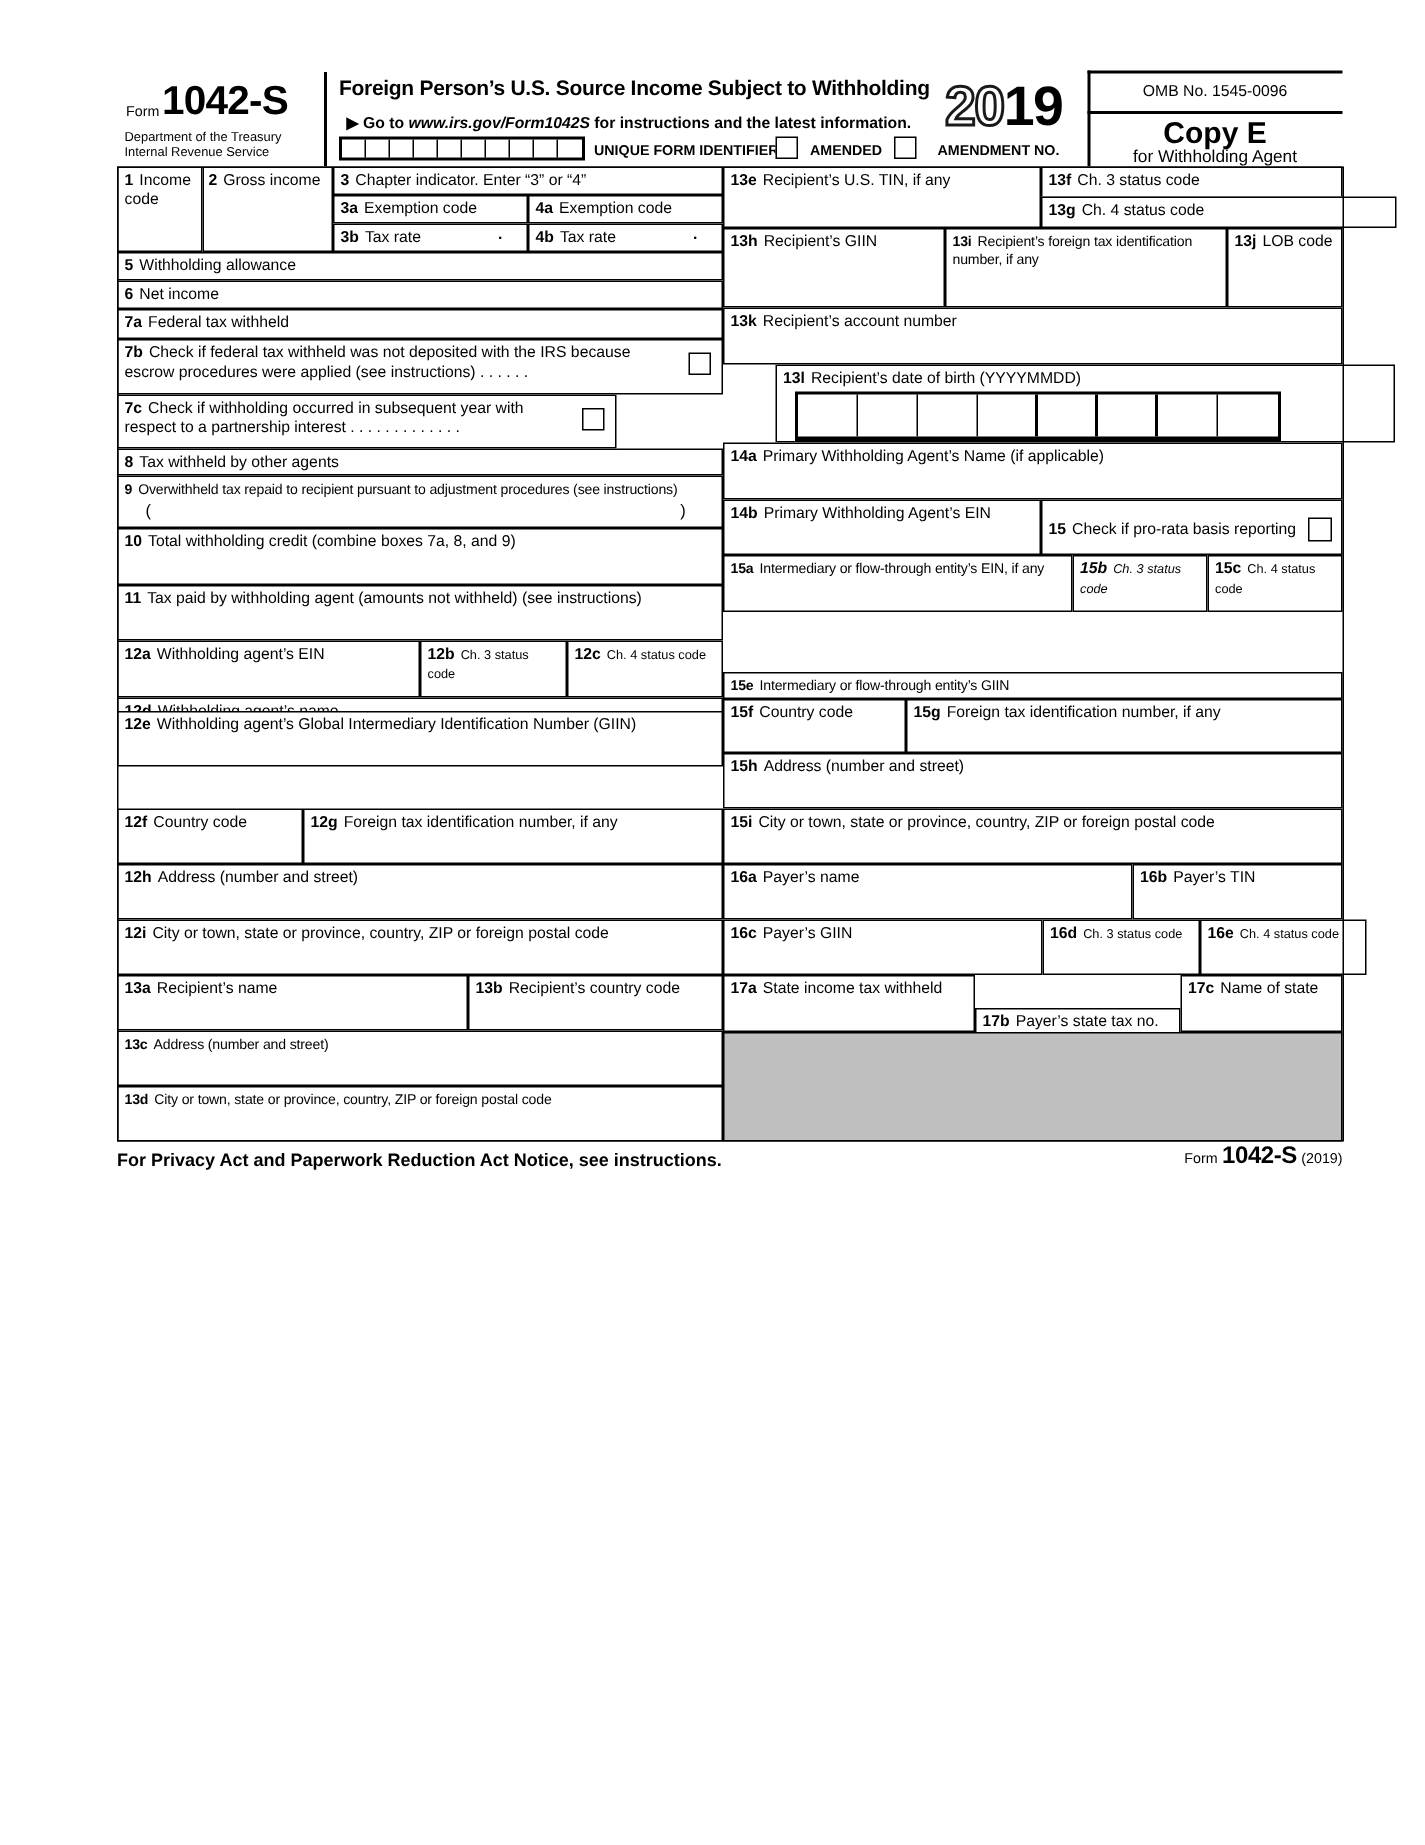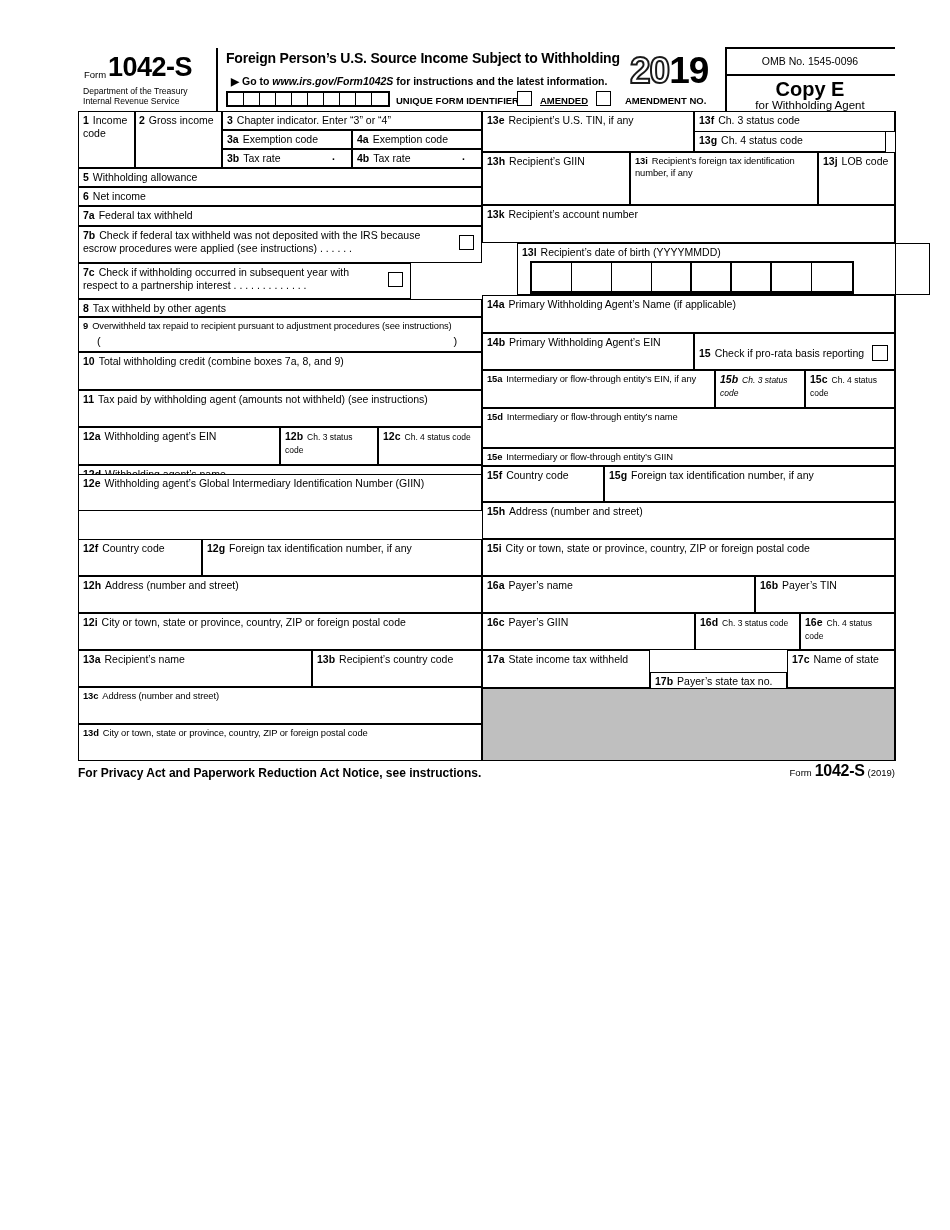--- a/index.html
+++ b/index.html
@@ -73,21 +73,21 @@
       <div class="c"></div>
       <div class="c"></div>
       <div class="c"></div>
       <div class="c"></div>
       <div class="c"></div>
       <div class="c"></div>
       <div class="c"></div>
   </div>
   <span class="caps" style="left:396px; top:95px;">UNIQUE FORM IDENTIFIER</span>
   <div class="ckbox" style="left:517px; top:91px;"></div>
-  <span class="caps" style="left:540px; top:95px;text-decoration:underline;">AMENDED</span>
+  <span class="caps" style="left:540px; top:95px;">AMENDED</span>
   <div class="ckbox" style="left:596px; top:91px;"></div>
   <span class="caps" style="left:625px; top:95px;">AMENDMENT NO.</span>
 
   <div class="year">
     <span class="out">20</span>
       <span>19</span>
   </div>
 
   <div class="line" style="left:725px; top:47px; width:1.5px; height:64px;"></div>
   <div class="line" style="left:725px; top:47px; width:170px; height:1.5px;"></div>
@@ -130,21 +130,21 @@
   <div class="cell" style="left:202px; top:539px; width:280px; height:37px;"><b>12g</b><span class="txt">Foreign tax identification number, if any</span></div>
   <div class="cell" style="left:78px; top:576px; width:404px; height:37px;"><b>12h</b><span class="txt">Address (number and street)</span></div>
   <div class="cell" style="left:78px; top:613px; width:404px; height:37px;"><b>12i</b><span class="txt">City or town, state or province, country, ZIP or foreign postal code</span></div>
   <div class="cell" style="left:78px; top:650px; width:234px; height:37px;"><b>13a</b><span class="txt">Recipient’s name</span></div>
   <div class="cell" style="left:312px; top:650px; width:170px; height:37px;"><b>13b</b><span class="txt">Recipient’s country code</span></div>
   <div class="cell cond" style="left:78px; top:687px; width:404px; height:37px;"><b>13c</b><span class="txt">Address (number and street)</span></div>
   <div class="cell cond" style="left:78px; top:724px; width:404px; height:37px;"><b>13d</b><span class="txt">City or town, state or province, country, ZIP or foreign postal code</span></div>
 
   <div class="cell" style="left:482px; top:111px; width:212px; height:41px;"><b>13e</b><span class="txt">Recipient’s U.S. TIN, if any</span></div>
   <div class="cell" style="left:694px; top:111px; width:201px; height:21px;"><b>13f</b><span class="txt">Ch. 3 status code</span></div>
-  <div class="cell" style="left:694px; top:131px; width:192px; height:21px;"><b>13g</b><span class="txt">Ch. 4 status code</span></div>
+  <div class="cell" style="left:694px; top:131px; width:237px; height:21px;"><b>13g</b><span class="txt">Ch. 4 status code</span></div>
   <div class="cell" style="left:482px; top:152px; width:148px; height:53px;"><b>13h</b><span class="txt">Recipient’s GIIN</span></div>
   <div class="cell cond" style="left:630px; top:152px; width:188px; height:53px;"><b>13i</b><span class="txt">Recipient’s foreign tax identification number, if any</span></div>
   <div class="cell" style="left:818px; top:152px; width:77px; height:53px;"><b>13j</b><span class="txt">LOB code</span></div>
   <div class="cell" style="left:482px; top:205px; width:413px; height:38px;"><b>13k</b><span class="txt">Recipient’s account number</span></div>
   <div class="cell" style="left:482px; top:243px; width:413px; height:52px;margin-left:35px;"><b>13l</b><span class="txt">Recipient’s date of birth (YYYYMMDD)</span>
     <div class="dob">
       <div class="c"></div>
         <div class="c"></div>
         <div class="c"></div>
         <div class="c hv"></div>
@@ -155,31 +155,30 @@
     </div>
   </div>
   <div class="cell" style="left:482px; top:295px; width:413px; height:38px;"><b>14a</b><span class="txt">Primary Withholding Agent’s Name (if applicable)</span></div>
   <div class="cell" style="left:482px; top:333px; width:212px; height:37px;"><b>14b</b><span class="txt">Primary Withholding Agent’s EIN</span></div>
   <div class="cell" style="left:694px; top:333px; width:201px; height:37px; padding-top:13px; padding-right:28px;"><b>15</b><span class="txt">Check if pro-rata basis reporting</span>
     <div class="ckbox" style="right:6px; top:11px; left:auto; width:16px; height:16px;"></div>
   </div>
   <div class="cell cond" style="left:482px; top:370px; width:233px; height:38px;"><b>15a</b><span class="txt">Intermediary or flow-through entity’s EIN, if any</span></div>
   <div class="cell sm" style="left:715px; top:370px; width:90px; height:38px;font-style:italic;"><b>15b</b><span class="txt">Ch. 3 status code</span></div>
   <div class="cell sm" style="left:805px; top:370px; width:90px; height:38px;"><b>15c</b><span class="txt">Ch. 4 status code</span></div>
-  <div class="cell cond" style="left:482px; top:408px; width:413px; height:40px;"><b>15d</b><span class="txt">Intermediary or flow-through entity’s name</span></div>
   <div class="cell cond" style="left:482px; top:448px; width:413px; height:18px;"><b>15e</b><span class="txt">Intermediary or flow-through entity’s GIIN</span></div>
   <div class="cell" style="left:482px; top:466px; width:122px; height:36px;"><b>15f</b><span class="txt">Country code</span></div>
   <div class="cell" style="left:604px; top:466px; width:291px; height:36px;"><b>15g</b><span class="txt">Foreign tax identification number, if any</span></div>
   <div class="cell" style="left:482px; top:502px; width:413px; height:37px;"><b>15h</b><span class="txt">Address (number and street)</span></div>
   <div class="cell" style="left:482px; top:539px; width:413px; height:37px;"><b>15i</b><span class="txt">City or town, state or province, country, ZIP or foreign postal code</span></div>
   <div class="cell" style="left:482px; top:576px; width:273px; height:37px;"><b>16a</b><span class="txt">Payer’s name</span></div>
   <div class="cell" style="left:755px; top:576px; width:140px; height:37px;"><b>16b</b><span class="txt">Payer’s TIN</span></div>
   <div class="cell" style="left:482px; top:613px; width:213px; height:37px;"><b>16c</b><span class="txt">Payer’s GIIN</span></div>
   <div class="cell sm" style="left:695px; top:613px; width:105px; height:37px;"><b>16d</b><span class="txt">Ch. 3 status code</span></div>
-  <div class="cell sm" style="left:800px; top:613px; width:95px; height:37px;"><b>16e</b><span class="txt">Ch. 4 status code</span></div>
+  <div class="cell sm" style="left:800px; top:613px; width:111px; height:37px;"><b>16e</b><span class="txt">Ch. 4 status code</span></div>
   <div class="cell" style="left:482px; top:650px; width:168px; height:38px;"><b>17a</b><span class="txt">State income tax withheld</span></div>
   <div class="cell" style="left:650px; top:650px; width:137px; height:38px;margin-top:22px;"><b>17b</b><span class="txt">Payer’s state tax no.</span></div>
   <div class="cell" style="left:787px; top:650px; width:108px; height:38px;"><b>17c</b><span class="txt">Name of state</span></div>
 
   <div class="gray" style="left:482px; top:688px; width:413px; height:73px;"></div>
 
   <div class="outline"></div>
 
   <div class="foot-left">For Privacy Act and Paperwork Reduction Act Notice, see instructions.</div>
   <div class="foot-right">

